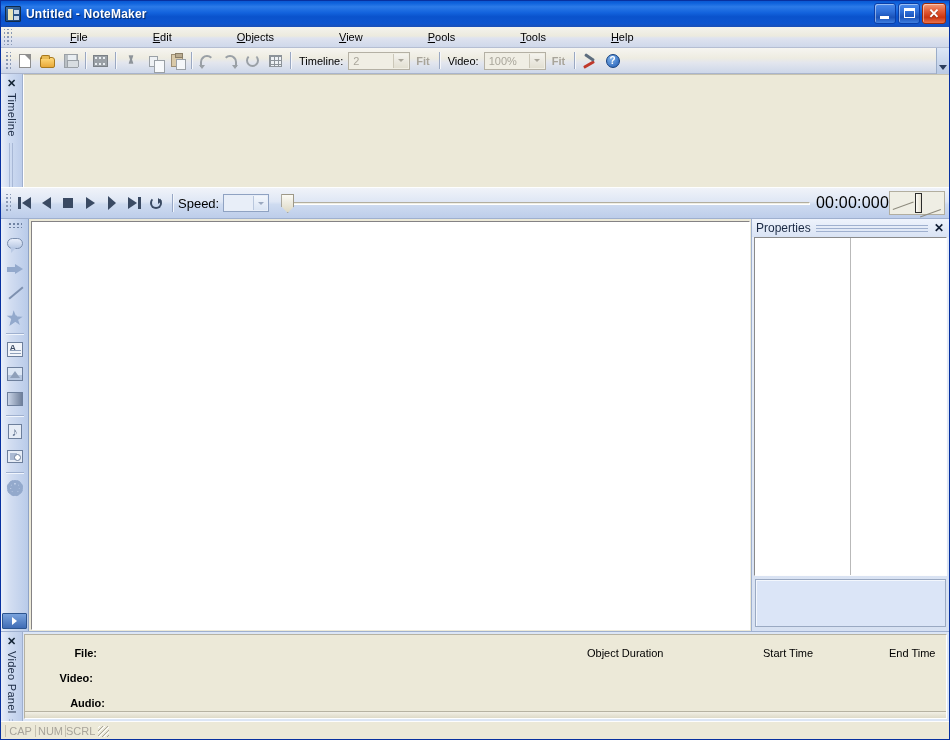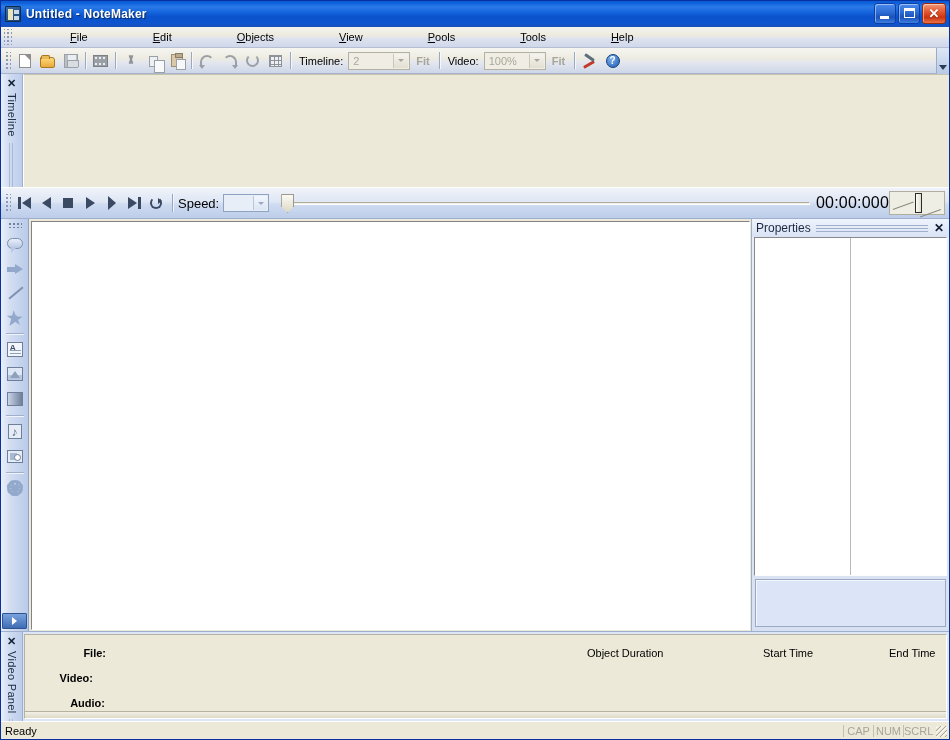--- a/index.html
+++ b/index.html
@@ -700,34 +700,33 @@
         <div class="dock-x">✕</div>
         <div class="dock-vtext">Video Panel</div>
         <div class="dock-vgrip"></div>
       </div>
       <div class="vp-body">
         <div class="vp-hdr" style="left:562px; top:12px;">Object Duration</div>
         <div class="vp-hdr" style="left:738px; top:12px;">Start Time</div>
         <div class="vp-hdr" style="left:864px; top:12px;">End Time</div>
 
         <div class="vp-row" style="top:12px;">
-          <span class="lbl" style="left:13px; width:68px;text-align:right;">File:</span>
+          <span class="lbl" style="left:4px; width:68px;text-align:right;">File:</span>
         </div>
         <div class="vp-row" style="top:37px;">
           <span class="lbl" style="left:0; width:68px;">Video:</span>
         </div>
         <div class="vp-row" style="top:62px;">
           <span class="lbl" style="left:12px; width:68px;">Audio:</span>
         </div>
         <div class="vp-hscroll"></div>
       </div>
     </div>
 
     <div class="statusbar">
-      <span class="status-text">Ready</span>
       <span class="status-pane">CAP</span>
       <span class="status-pane">NUM</span>
       <span class="status-pane">SCRL</span>
       <span class="status-grip"></span>
     </div>
 
   </div>
 </div>
 
 </body></html>

